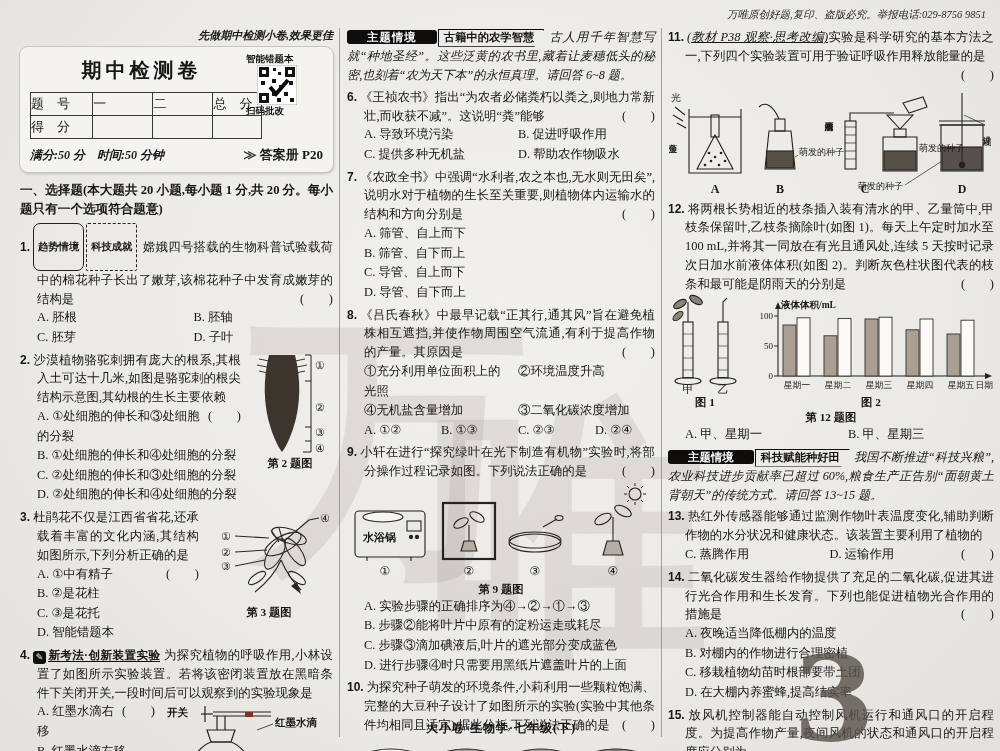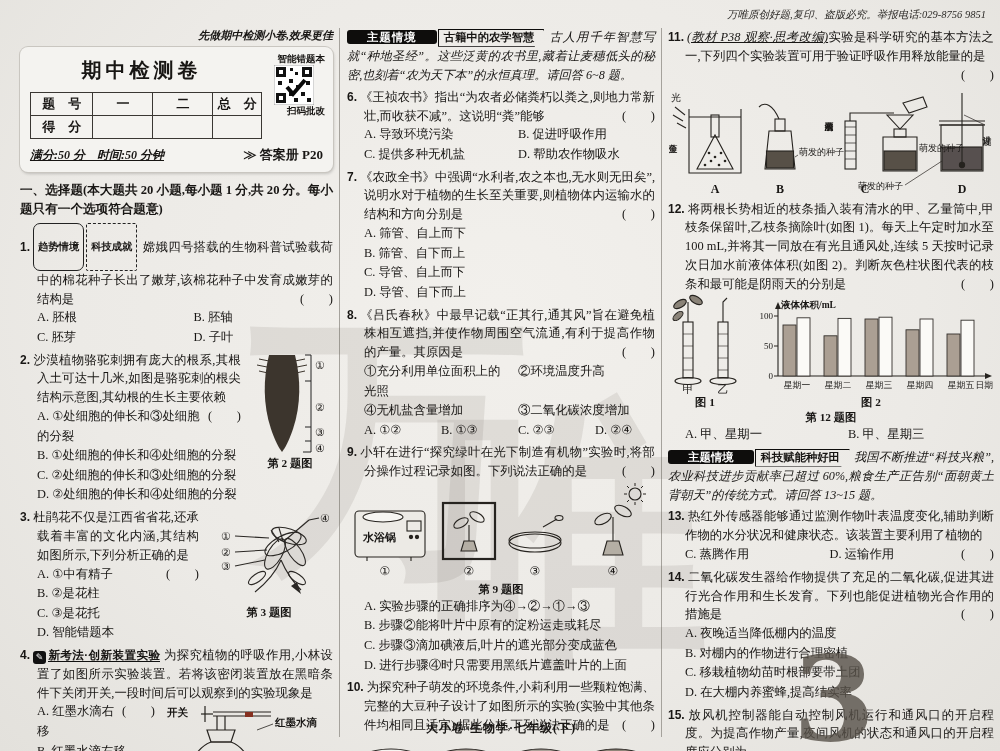--- a/index.html
+++ b/index.html
@@ -16,26 +16,26 @@
       font-family:"DejaVu Sans",sans-serif;}
   .col{position:absolute;z-index:3;}
   #colL{left:20px;top:28px;width:313px;}
   #colM{left:347px;top:28px;width:308px;}
   #colR{left:668px;top:28px;width:326px;}
 
   .prenote{text-align:right;font-size:11px;font-weight:bold;margin-bottom:4px;font-style:italic;}
   .panel{position:relative;background:#f4f3f0;border-radius:8px;box-shadow:0 0 0 1px #c9c6c0,1px 2px 3px rgba(0,0,0,.18);
          padding:8px 10px 8px 10px;}
   .examtitle{font-size:20px;font-weight:bold;text-align:center;letter-spacing:4px;margin:2px 70px 8px 0;}
-  .qrblock{position:absolute;right:8px;top:6px;width:62px;text-align:right;}
+  .qrblock{position:absolute;right:25px;top:6px;width:62px;text-align:left;}
   .qrlabel{font-size:9.5px;font-weight:bold;line-height:1.3;}
   table.score{border-collapse:collapse;width:232px;}
-  table.score td{border:1.4px solid #3a3733;height:22px;text-align:center;font-size:13px;font-weight:bold;padding:0;}
+  table.score td{border:1.4px solid #3a3733;height:22px;font-size:13px;font-weight:normal;padding:0;}
   .metarow{display:flex;justify-content:space-between;margin-top:7px;align-items:baseline;}
-  .meta{font-size:12px;font-weight:bold;font-style:italic;text-decoration:underline;}
+  .meta{font-size:12px;font-weight:bold;font-style:italic;}
   .ansref{font-size:13px;font-weight:bold;}
   .section{font-size:12.6px;font-weight:bold;line-height:1.5;margin:9px 0 4px 0;text-align:justify;}
 
   .q{margin-bottom:3px;overflow:visible;}
   .qbody{padding-left:17px;font-size:12.4px;line-height:1.52;text-align:justify;}
   .qnum{font-weight:bold;margin-left:-17px;margin-right:3px;font-family:"Liberation Sans",sans-serif;font-size:12px;}
   .paren{float:right;margin-left:4px;}
   .opt{font-size:12.4px;line-height:1.58;padding-left:17px;}
   .optrow{display:flex;}
   .optrow .opt{width:50%;box-sizing:border-box;}

